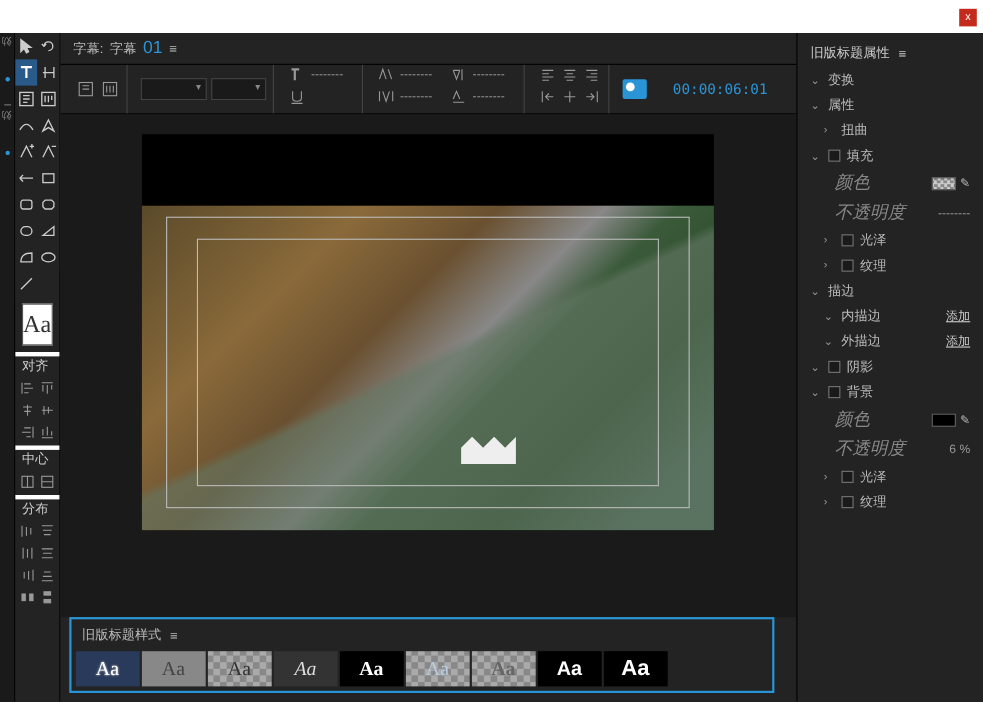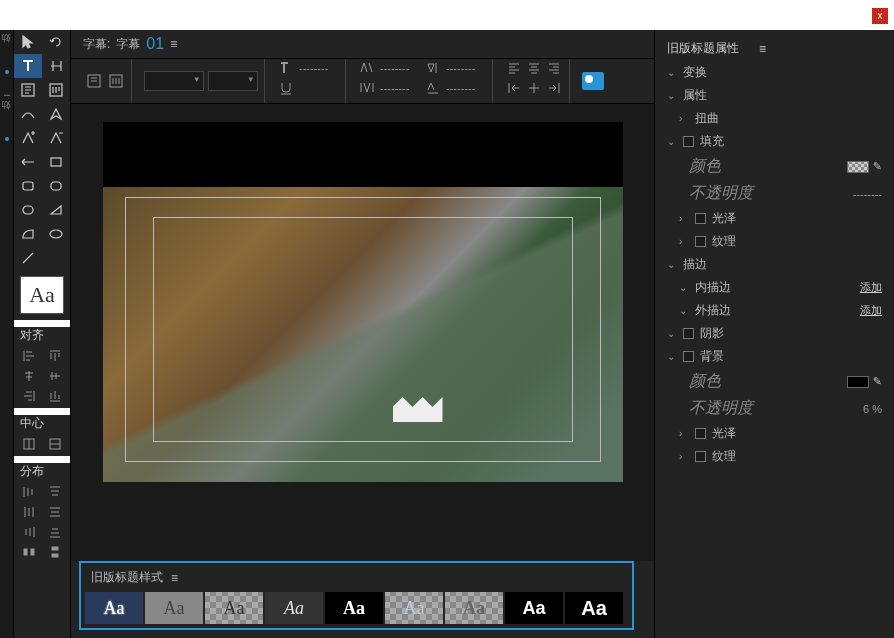--- a/index.html
+++ b/index.html
@@ -11,21 +11,21 @@
 .left-edge span { font-size: 9px; color: #888; writing-mode: vertical-rl; transform: rotate(180deg); }
 .dot { width: 4px; height: 4px; border-radius: 50%; }
 .dot.blue { background: #2a95d6; }
 .toolbox { width: 57px; background: #232323; border-right: 1px solid #000; display: flex; flex-direction: column; }
 .tool-grid { display: grid; grid-template-columns: 1fr 1fr; }
 .tool-btn { height: 24px; display: flex; align-items: center; justify-content: center; cursor: pointer; background: #232323; }
 .tool-btn.selected { background: #2a5a8a; }
 .tool-btn svg { width: 16px; height: 16px; stroke: #ccc; fill: none; stroke-width: 1.2; }
 .tool-btn.selected svg { stroke: #fff; }
 .aa-preview { margin: 6px; height: 38px; background: #fff; display: flex; align-items: center; justify-content: center; font-family: serif; font-size: 22px; color: #333; border: 1px solid #555; }
-.section-label { font-size: 12px; padding: 0 6px; color: #ccc; border-top: 7px solid #ffffff; }
+.section-label { font-size: 12px; padding: 0 6px; color: #ccc; border-top: 4px solid #ffffff; }
 .mini-grid { display: grid; grid-template-columns: 1fr 1fr; gap: 0; padding: 2px; }
 .mini-btn { height: 20px; display: flex; align-items: center; justify-content: center; cursor: pointer; }
 .mini-btn svg { width: 14px; height: 14px; stroke: #999; fill: #999; }
 .center { flex: 1; display: flex; flex-direction: column; background: #232323; }
 .tab-header { height: 28px; display: flex; align-items: center; padding: 0 12px; font-size: 12px; gap: 6px; }
 .tab-suffix { color: #2a95d6; font-size: 16px; }
 .menu-icon { cursor: pointer; }
 .toolbar { height: 46px; background: #232323; border-top: 1px solid #000; border-bottom: 1px solid #000; display: flex; align-items: center; padding: 0 8px; gap: 6px; }
 .tb-group { display: flex; align-items: center; gap: 4px; padding: 0 6px; border-right: 1px solid #444; height: 100%; }
 .tb-icon { width: 18px; height: 18px; cursor: pointer; display: flex; align-items: center; justify-content: center; }
@@ -52,21 +52,21 @@
 .sw1 { background: #2a3a5a; color: #fff; text-shadow: 0 0 2px #fff; }
 .sw2 { background: #888; color: #444; }
 .sw3 { background: repeating-conic-gradient(#888 0 25%, #aaa 0 50%) 50%/12px 12px; color: #333; }
 .sw4 { background: #333; color: #ddd; font-style: italic; font-family: serif; }
 .sw5 { background: #000; color: #fff; font-weight: bold; }
 .sw6 { background: repeating-conic-gradient(#888 0 25%, #aaa 0 50%) 50%/12px 12px; color: #b8cde0; }
 .sw7 { background: repeating-conic-gradient(#888 0 25%, #aaa 0 50%) 50%/12px 12px; color: #666; font-weight: bold; }
 .sw8 { background: #000; color: #fff; font-weight: bold; font-family: sans-serif; }
 .sw9 { background: #000; color: #fff; font-weight: 900; font-family: sans-serif; font-size: 20px; }
 .right-panel { width: 240px; background: #232323; border-left: 1px solid #000; padding: 6px 0; font-size: 12px; overflow-y: auto; }
-.rp-header { padding: 4px 12px; font-size: 12px; color: #ccc; display: flex; align-items: center; gap: 20px; }
+.rp-header { padding: 4px 12px; font-size: 12px; color: #ccc; display: flex; align-items: center; gap: 8px; }
 .rp-row { display: flex; align-items: center; padding: 3px 12px; gap: 6px; min-height: 21px; }
 .rp-caret { width: 10px; cursor: pointer; color: #999; font-size: 10px; }
 .rp-check { width: 11px; height: 11px; border: 1px solid #777; background: #1a1a1a; cursor: pointer; }
 .rp-prop { color: #888; padding-left: 22px; flex: 0 0 86px; font-size: 16px; font-style: italic; }
 .rp-val { color: #999; font-size: 11px; }
 .rp-add { color: #ccc; text-decoration: underline; cursor: pointer; font-size: 11px; margin-left: auto; font-family: Liberation Serif, serif; }
 .color-chip { width: 22px; height: 12px; border: 1px solid #666; cursor: pointer; }
 .color-chip.black { background: #000; }
 .eyedrop { cursor: pointer; font-size: 11px; }
 .rp-select { width: 84px; height: 18px; background: #1a1a1a; border: 1px solid #444; margin-left: auto; cursor: pointer; position: relative; }
@@ -397,20 +397,23 @@
               <svg viewBox="0 0 16 16">
                 <path d="M13 3 V13 M3 8 L10 8 M7 5 L10 8 L7 11" stroke="#999"></path>
               </svg>
             </div>
         </div>
       </div>
       <div class="tb-group" style="border:none">
         <div class="video-bg-icon"></div>
       </div>
       <div style="flex:1"></div>
+      <div class="tb-group" style="border:none;padding-right:18px">
+        <span class="timecode">00:00:06:01</span>
+      </div>
     </div>
 
     <div class="preview-area">
       <div class="preview-canvas">
         <div class="preview-image">
           <div class="diag-split"></div>
         </div>
         <div class="safe-outer"></div>
         <div class="safe-inner"></div>
         <div class="building"></div>

